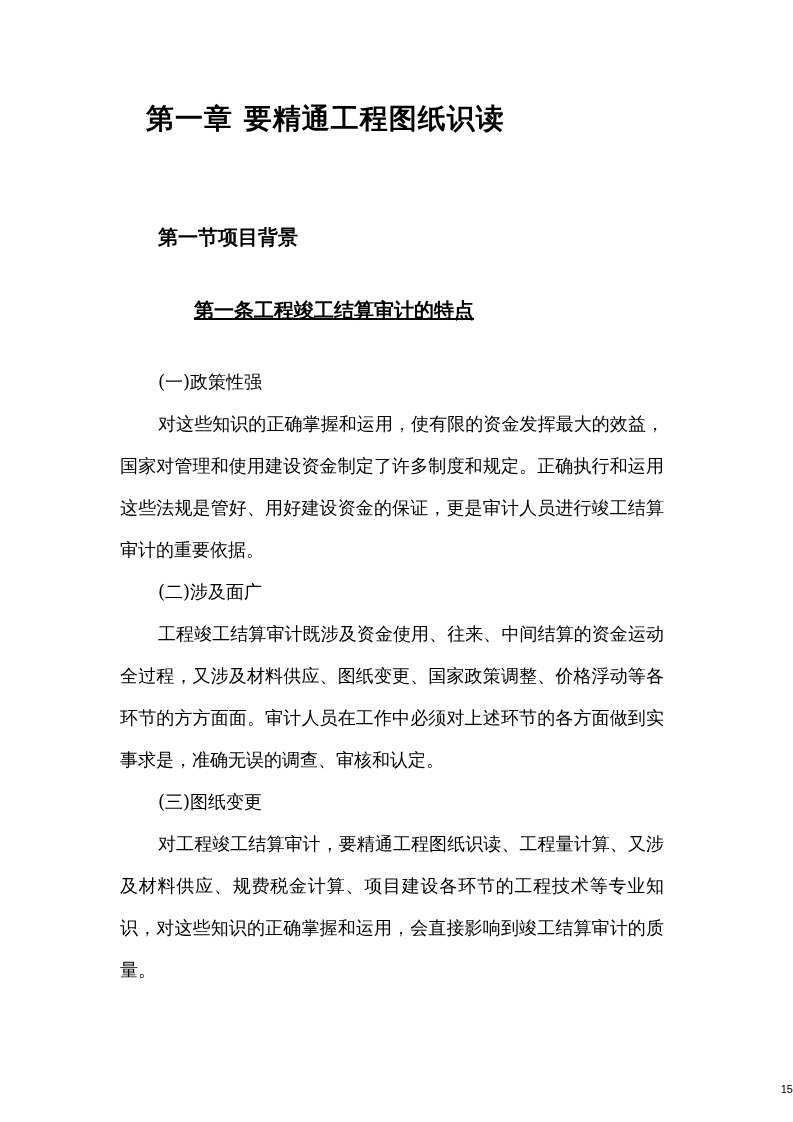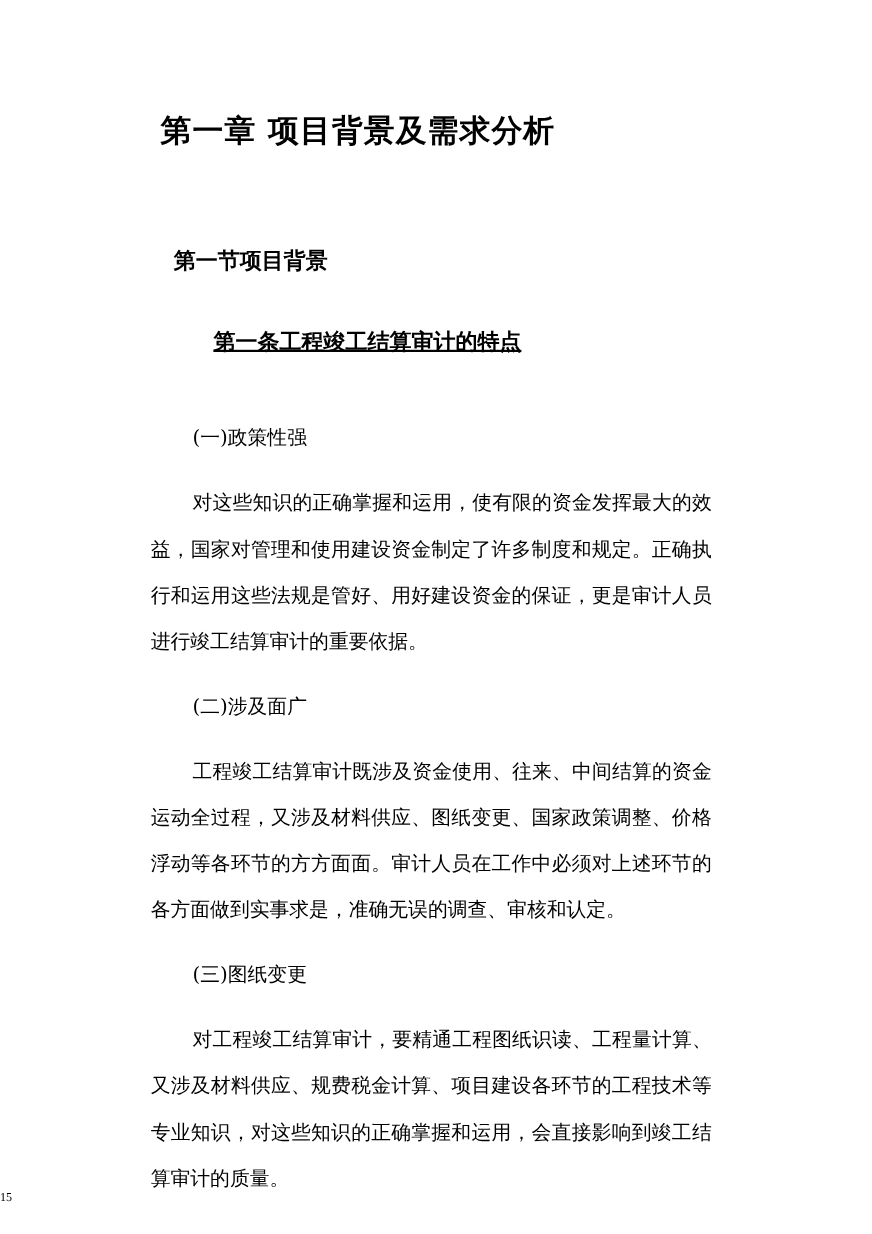--- a/index.html
+++ b/index.html
@@ -18,33 +18,33 @@
     .article-title {
       position: absolute; left: 194px; top: 297px;
       font-family: "DejaVu Serif", serif; font-weight: bold; font-size: 20px;
       white-space: nowrap; margin: 0; text-decoration: underline;
     }
     .body {
       position: absolute; left: 120px; top: 361px; width: 544px;
       font-family: "DejaVu Serif", serif; font-size: 18px;
       line-height: 42px; text-align: justify; text-justify: inter-character;
     }
-    .body p { margin: 17px; }
+    .body p { margin: 0; }
     .sub { padding-left: 38px; }
     .para { text-indent: 38px; }
     .page-number {
-      position: absolute; left: 0; width: 793px; top: 1083px; text-align: left;
-      font-family: Liberation Serif, serif; font-size: 11px;
+      position: absolute; left: 0; width: 793px; top: 1083px; text-align: right;
+      font-family: Liberation Sans, sans-serif; font-size: 11px;
     }
   </style>
 </head>
 <body>
 
 <div class="page">
-  <h1 class="chapter-title">第一章  项目背景及需求分析</h1>
+  <h1 class="chapter-title">第一章  要精通工程图纸识读</h1>
   <h2 class="section-title">第一节项目背景</h2>
   <h3 class="article-title">第一条工程竣工结算审计的特点</h3>
 
   <div class="body">
     <p class="sub">(一)政策性强</p>
     <p class="para">对这些知识的正确掌握和运用，使有限的资金发挥最大的效益，国家对管理和使用建设资金制定了许多制度和规定。正确执行和运用这些法规是管好、用好建设资金的保证，更是审计人员进行竣工结算审计的重要依据。</p>
     <p class="sub">(二)涉及面广</p>
     <p class="para">工程竣工结算审计既涉及资金使用、往来、中间结算的资金运动全过程，又涉及材料供应、图纸变更、国家政策调整、价格浮动等各环节的方方面面。审计人员在工作中必须对上述环节的各方面做到实事求是，准确无误的调查、审核和认定。</p>
     <p class="sub">(三)图纸变更</p>
     <p class="para">对工程竣工结算审计，要精通工程图纸识读、工程量计算、又涉及材料供应、规费税金计算、项目建设各环节的工程技术等专业知识，对这些知识的正确掌握和运用，会直接影响到竣工结算审计的质量。</p>

